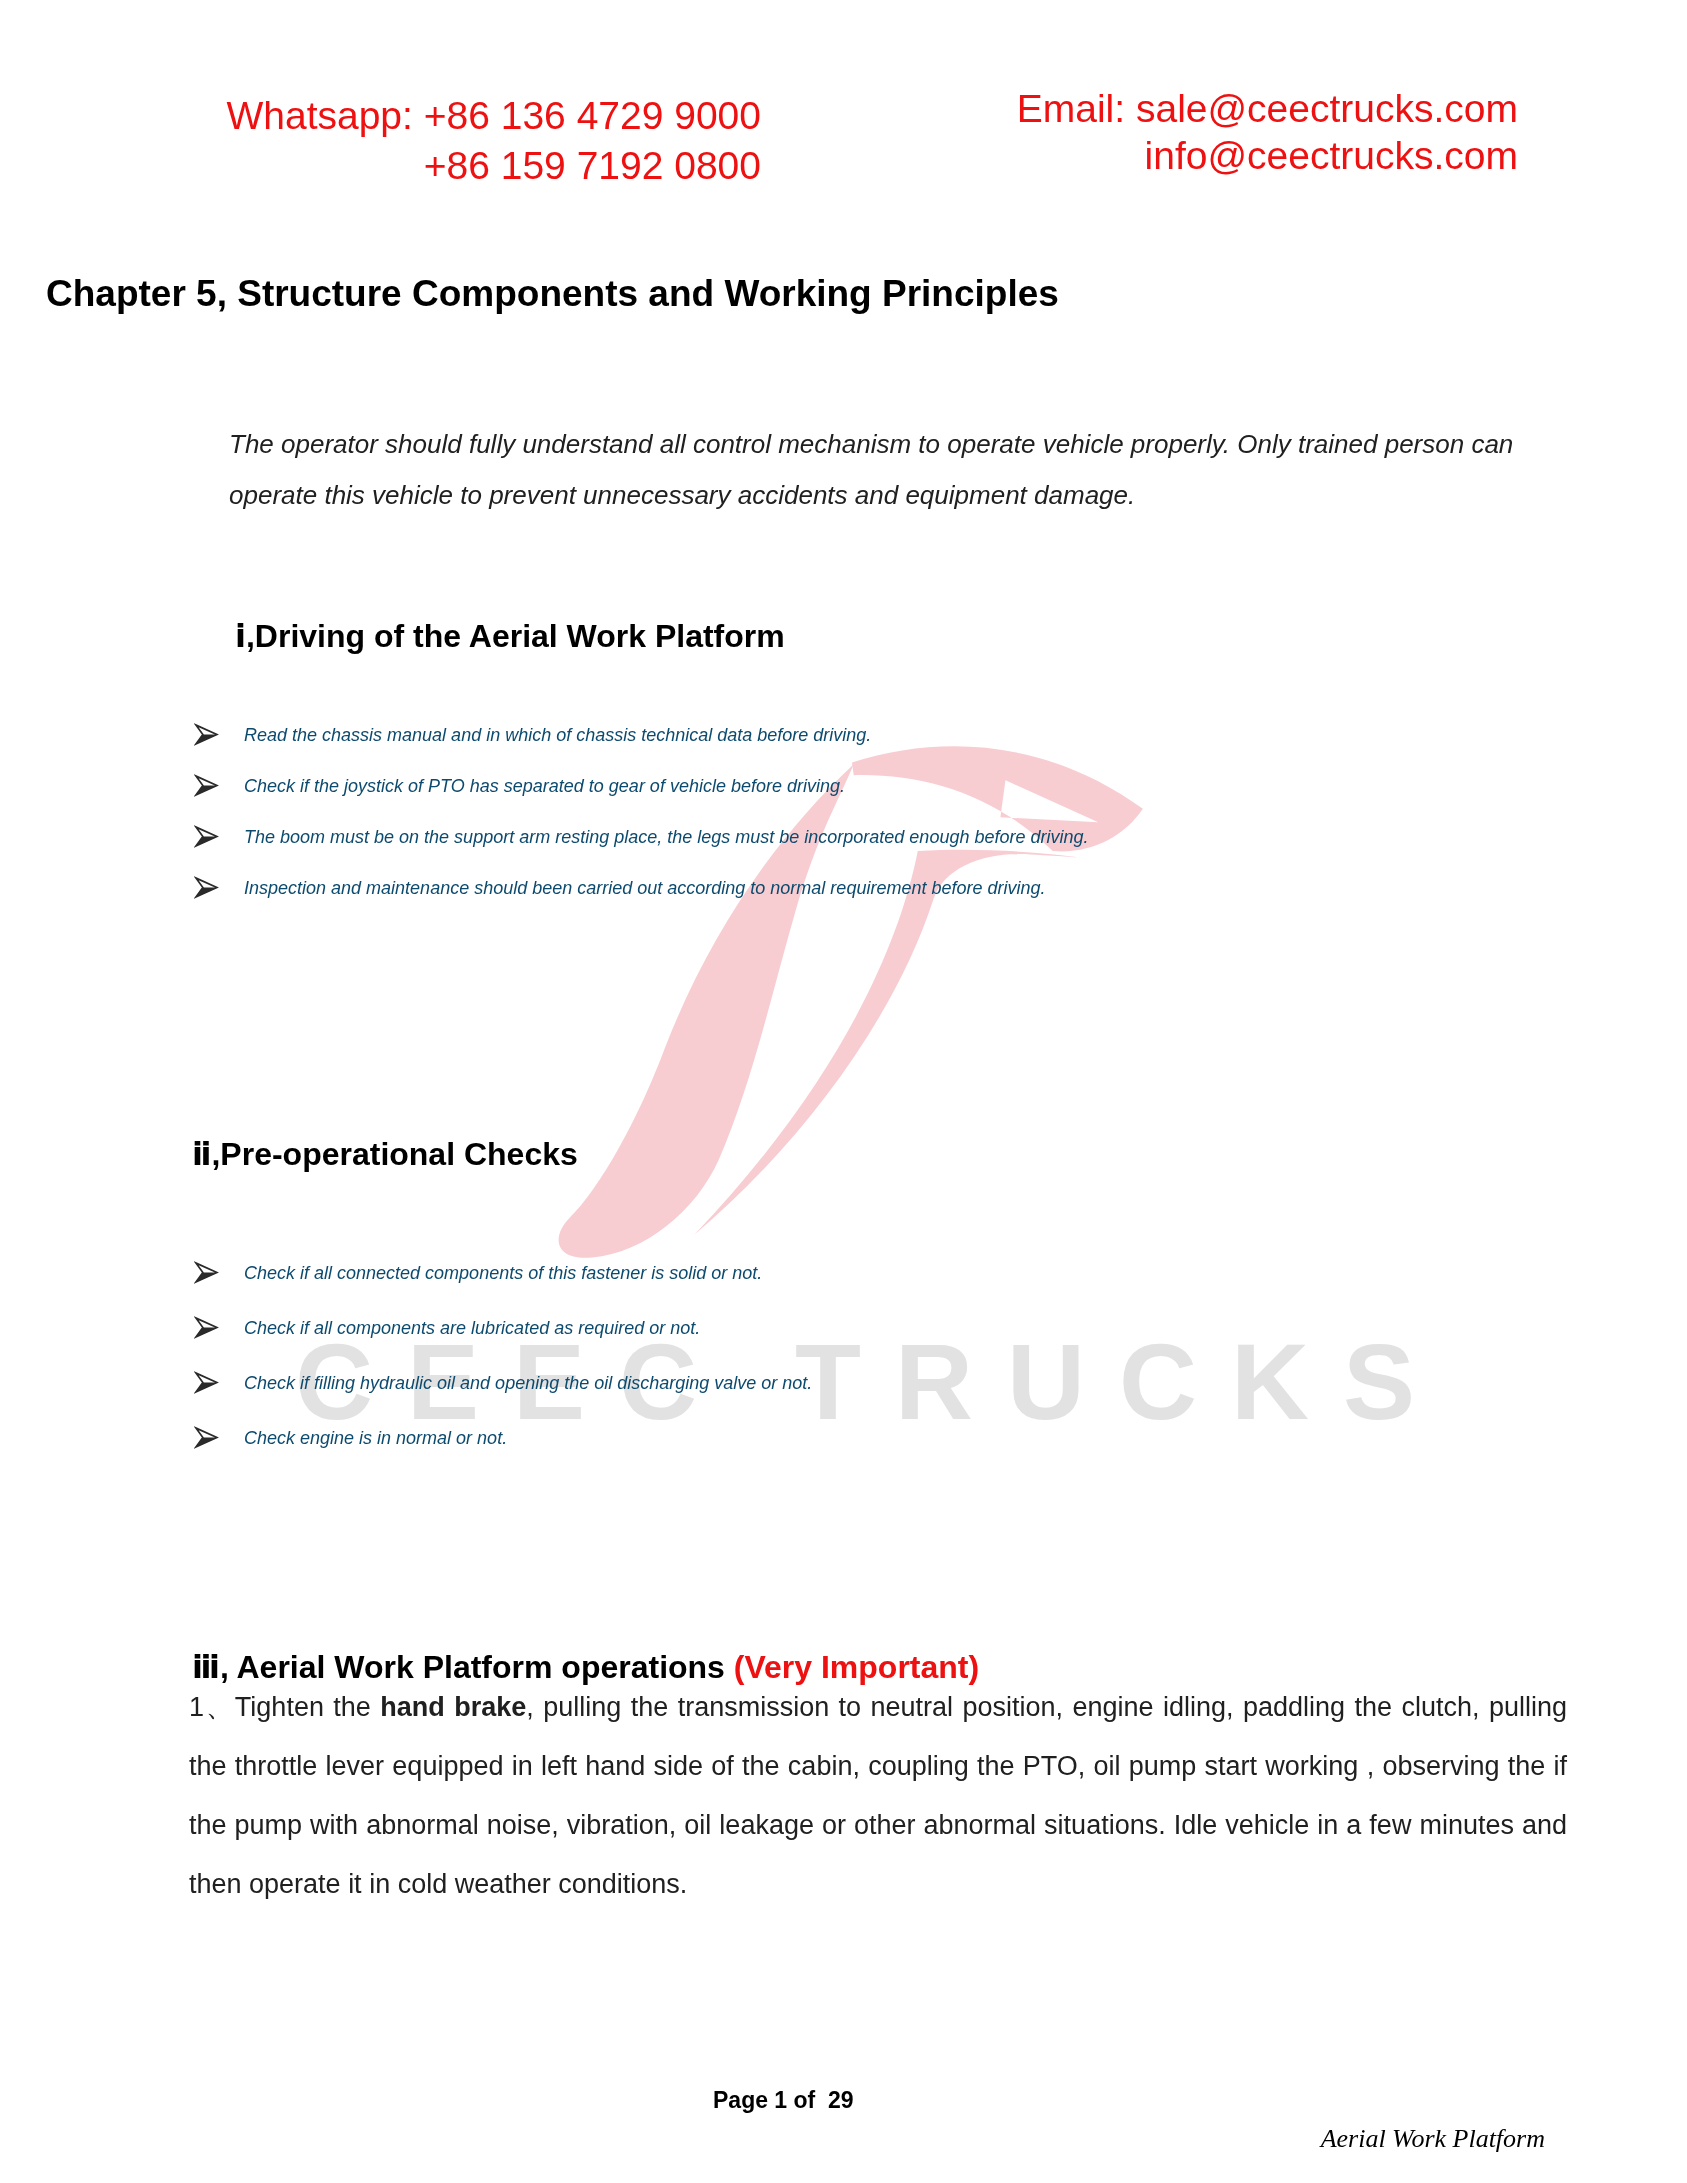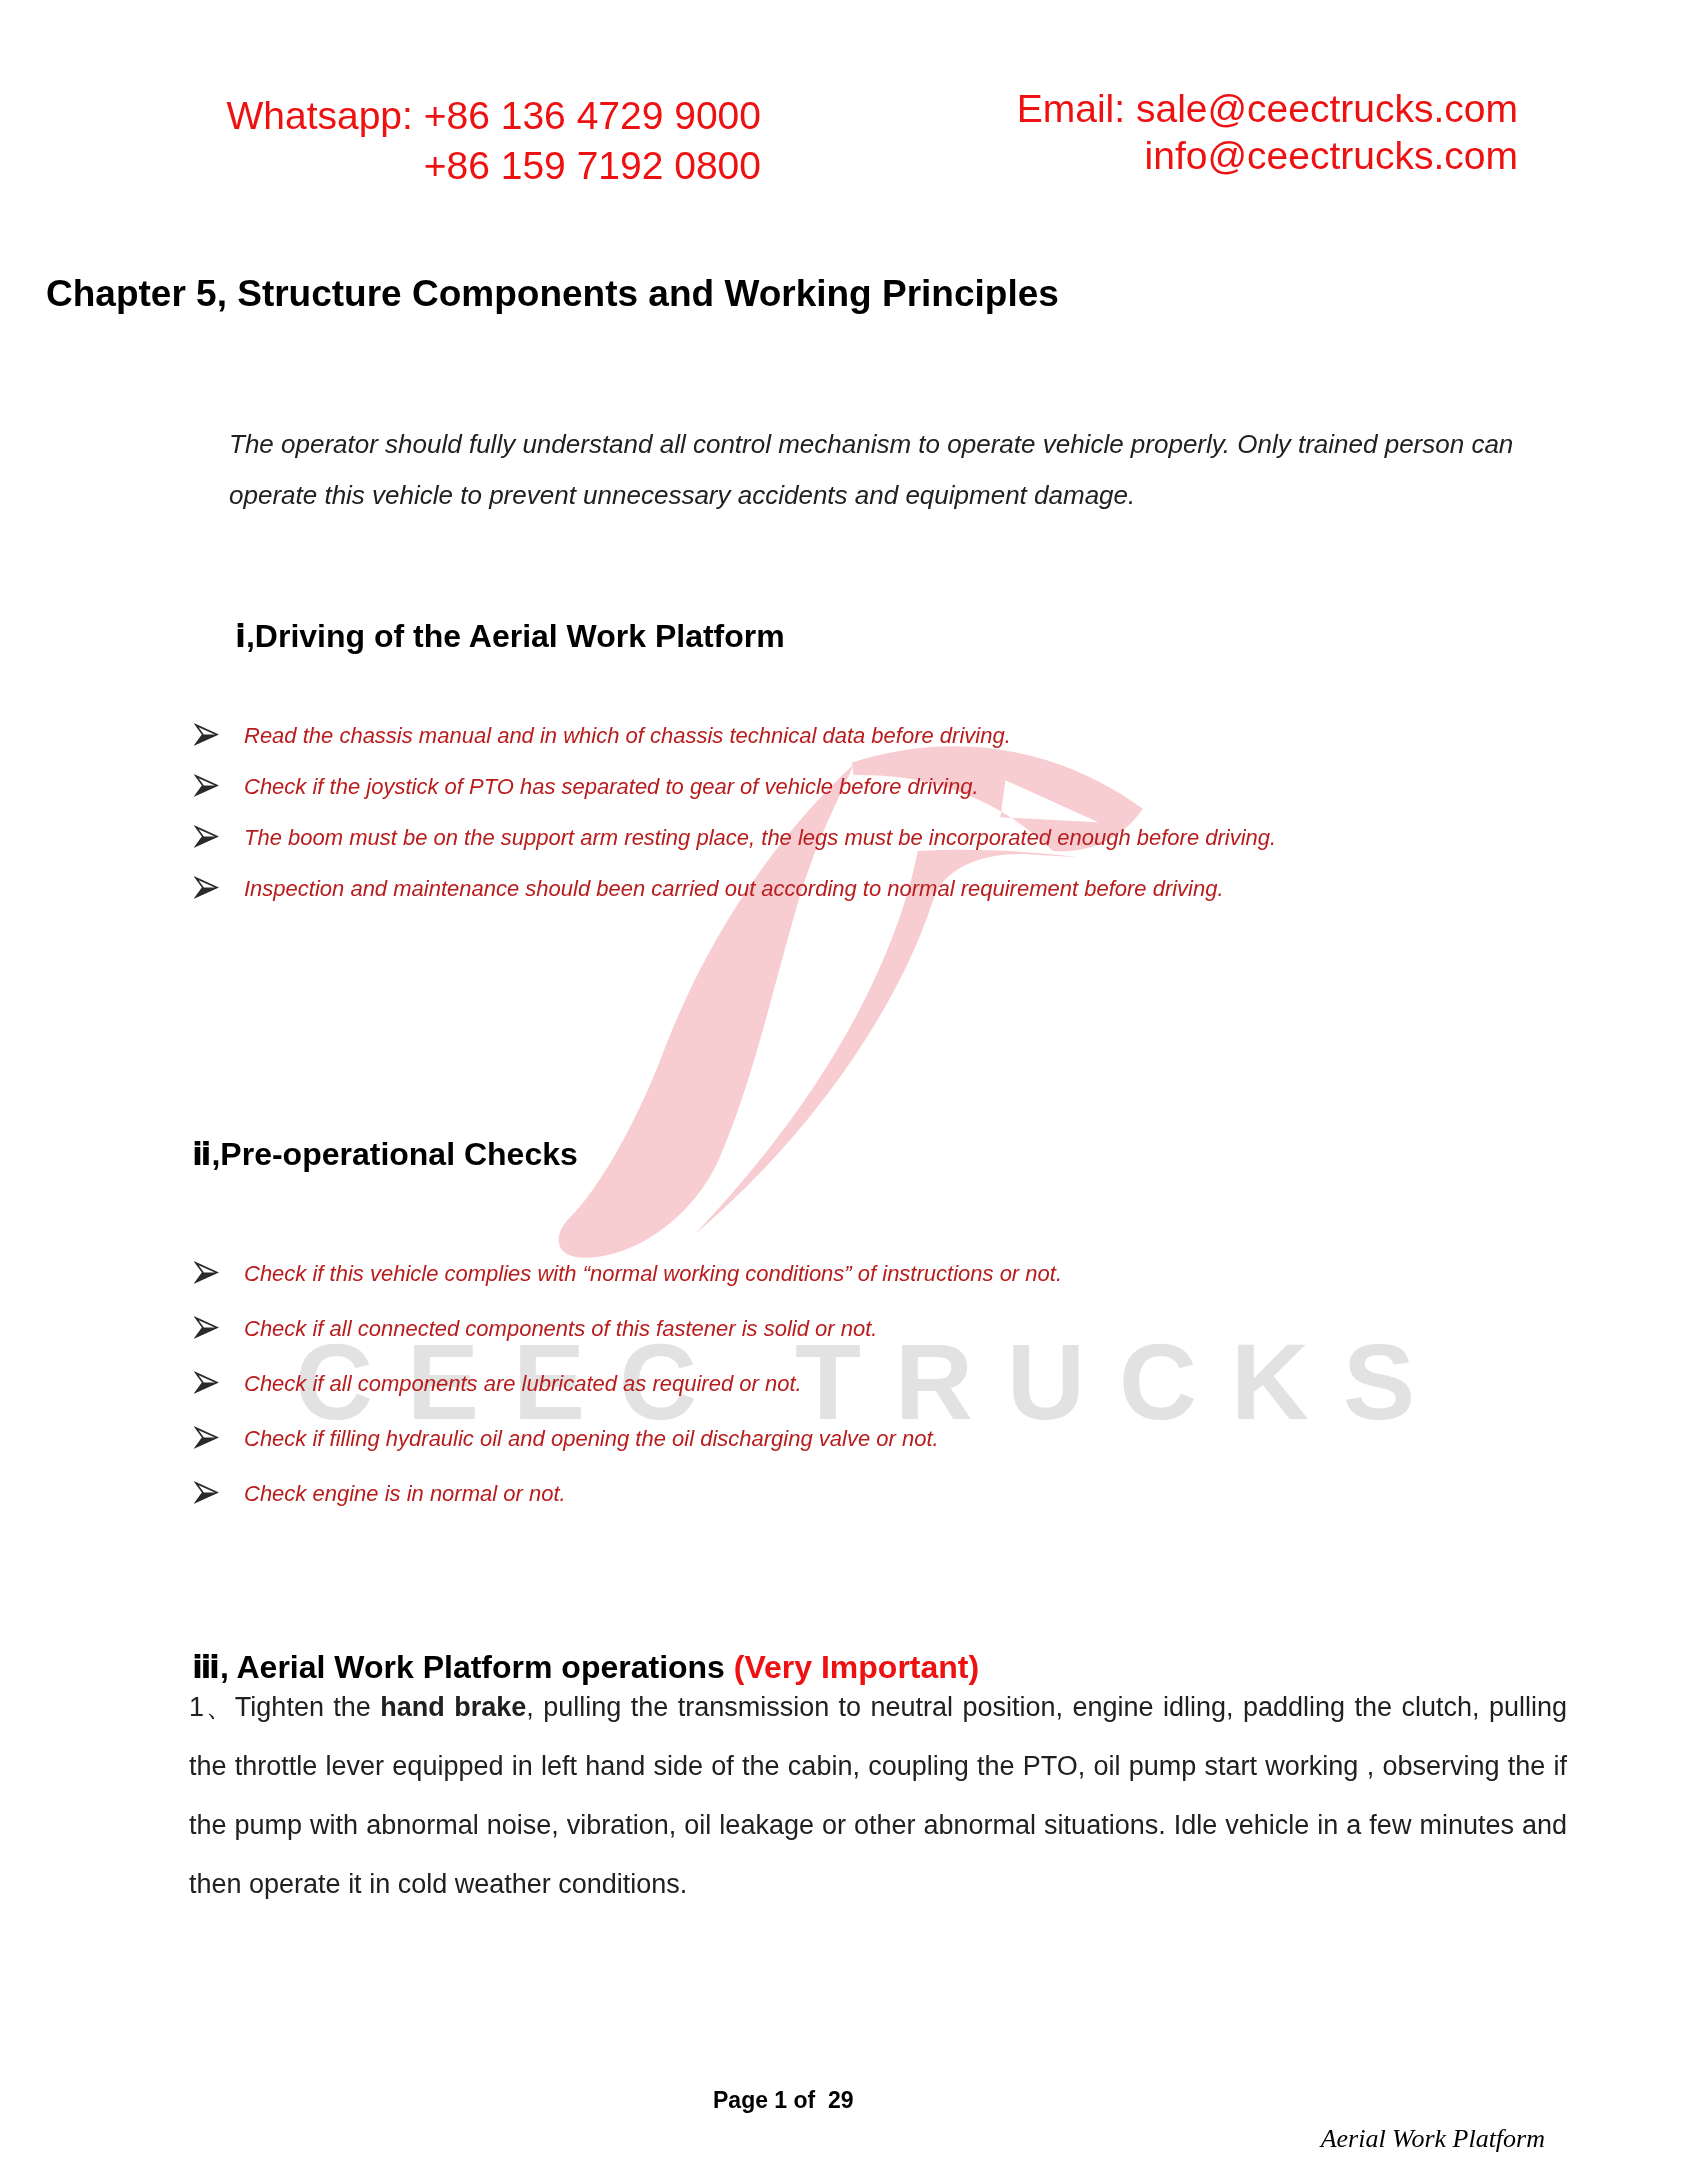--- a/index.html
+++ b/index.html
@@ -39,21 +39,21 @@
   }
   .sec-head .red{color:#ee1111;}
   .h-i{top:617px;margin-left:43px;}
   .h-ii{top:1135px;}
   .h-iii{top:1648px;}
   .blist{position:absolute;left:192px;width:1375px;}
   .list-i{top:710px;}
   .list-ii{top:1246px;}
   .bitem{
     position:relative;padding-left:52px;box-sizing:border-box;
-    font-size:22px;font-style:italic;text-align:justify;color:#b91c1c;
+    font-size:18px;font-style:italic;text-align:justify;color:#0c4a6e;
   }
   .list-i .bitem{line-height:51px;}
   .list-ii .bitem{line-height:55px;}
   .bmark{
     position:absolute;left:1.7px;top:11.8px;width:25px;height:25px;font-style:normal;
   }
   .list-ii .bmark{top:14.3px;}
   .para{
     position:absolute;left:189px;top:1678px;width:1378px;
     font-size:27px;line-height:59px;text-align:justify;color:#202020;
@@ -144,27 +144,20 @@
     </div>
   </div>
 
   <div class="sec-head h-ii">ⅱ,Pre-operational Checks</div>
   <div class="blist list-ii">
     <div class="bitem">
       <svg class="bmark" viewBox="0 0 24 24">
           <path d="M2 3 L22 12 L2 21 L8.5 12 Z" fill="none" stroke="#2a2a2a" stroke-width="1.6"></path>
           <path d="M2 21 L22 12 L8.5 12 Z" fill="#2a2a2a"></path>
         </svg>
-      <span>Check if this vehicle complies with “normal working conditions” of instructions or not.</span>
-    </div>
-    <div class="bitem">
-      <svg class="bmark" viewBox="0 0 24 24">
-          <path d="M2 3 L22 12 L2 21 L8.5 12 Z" fill="none" stroke="#2a2a2a" stroke-width="1.6"></path>
-          <path d="M2 21 L22 12 L8.5 12 Z" fill="#2a2a2a"></path>
-        </svg>
       <span>Check if all connected components of this fastener is solid or not.</span>
     </div>
     <div class="bitem">
       <svg class="bmark" viewBox="0 0 24 24">
           <path d="M2 3 L22 12 L2 21 L8.5 12 Z" fill="none" stroke="#2a2a2a" stroke-width="1.6"></path>
           <path d="M2 21 L22 12 L8.5 12 Z" fill="#2a2a2a"></path>
         </svg>
       <span>Check if all components are lubricated as required or not.</span>
     </div>
     <div class="bitem">

